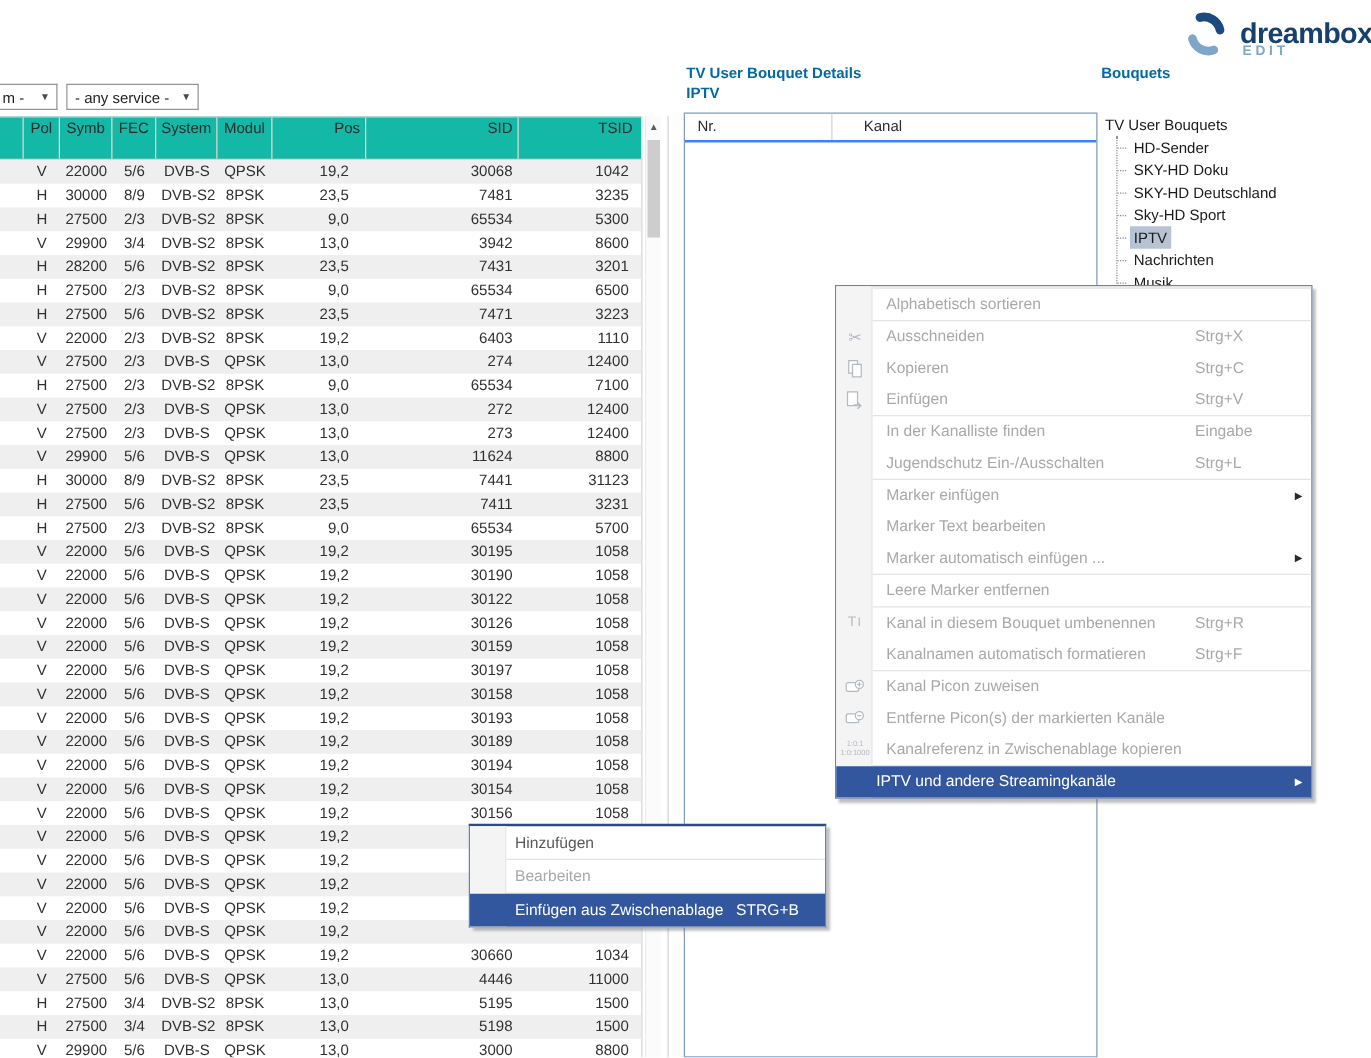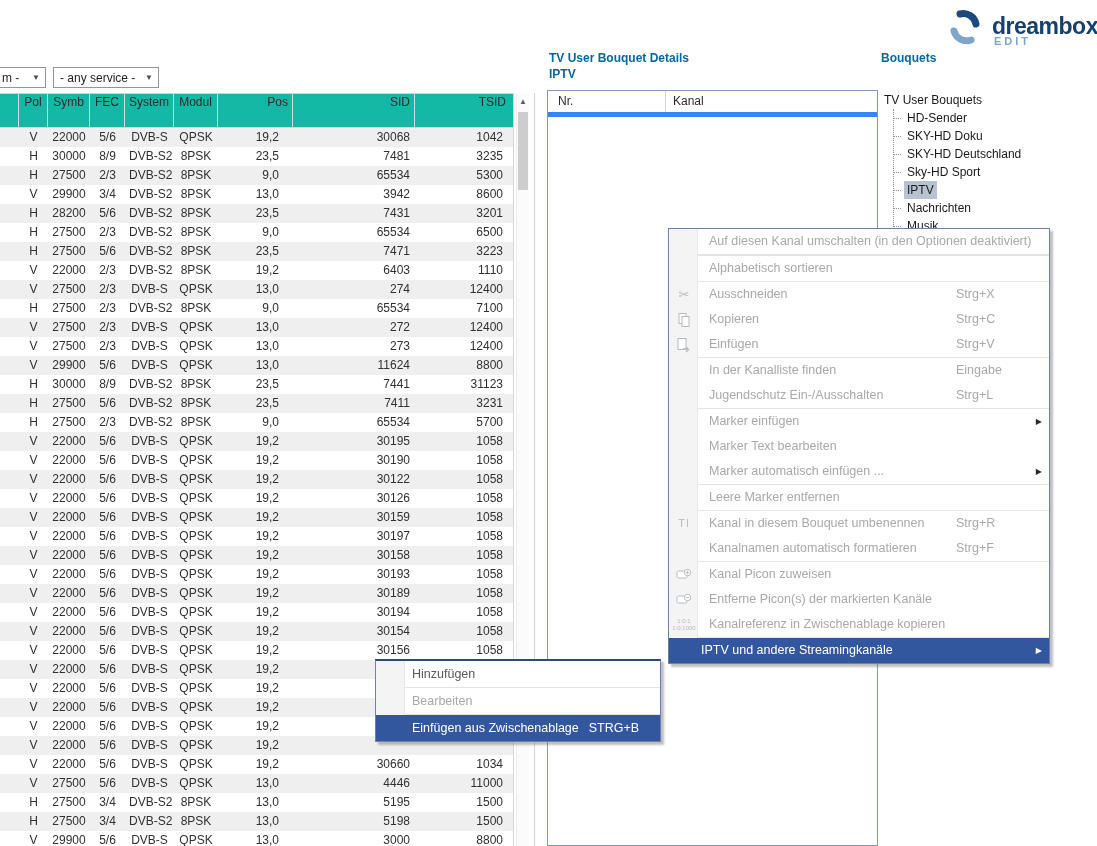--- a/index.html
+++ b/index.html
@@ -35,21 +35,21 @@
   .c.tsid{padding-right:7px;}
   .hc.tsid{padding-right:18px;}
   
   #tbl-scroll{position:absolute;left:516px;top:93px;width:13px;height:753px;background:#fbfbfb;border-left:1px solid #ededed;box-sizing:border-box;}
   #tbl-scroll .up{position:absolute;left:0;top:0;width:100%;height:17px;text-align:center;font-size:8px;color:#5f5f5f;line-height:17px;}
   #tbl-scroll .thumb{position:absolute;left:1px;top:19px;width:10px;height:78px;background:#cdcdcd;}
   #v-split{position:absolute;left:534px;top:93px;width:1px;height:753px;background:#d2d2d2;}
   
   .panel-title{position:absolute;font-weight:bold;color:#0369a1;white-space:nowrap;}
   #details-list{position:absolute;left:547px;top:90px;width:331px;height:756px;border:1px solid #7d9cc0;box-sizing:border-box;background:#fff;}
-  #details-head{display:grid;grid-template-columns:118px 1fr;height:21px;line-height:20px;border-bottom:5px solid #3b82f6;color:#2b2b2b;}
+  #details-head{display:grid;grid-template-columns:118px 1fr;height:21px;line-height:20px;border-bottom:2px solid #3b82f6;color:#2b2b2b;gap:18px;}
   #details-head .hc{padding-left:10px;border-right:1px solid #d4d4d4;box-sizing:border-box;}
   #details-head .hc:last-child{border-right:none;padding-left:7px;}
   
   #tree{position:absolute;left:884px;top:91px;width:210px;}
   .tree-root{height:18px;line-height:18px;color:#1a1a1a;white-space:nowrap;}
   .tree-kids{margin-left:9px;border-left:1px dotted #8f8f8f;}
   .tree-item{height:18px;line-height:18px;display:flex;align-items:center;white-space:nowrap;color:#1a1a1a;}
   .tree-item::before{content:"";width:7px;border-top:1px dotted #8f8f8f;margin-right:3px;flex:none;}
   .tree-item .lbl{padding:0 3px;}
   .tree-item.sel .lbl{background:#b7c3d3;}
@@ -572,21 +572,20 @@
       </div>
       <div class="tree-item">
         <span class="lbl">Musik</span>
       </div>
     </div>
 </div>
 
 <div id="main-menu" class="menu">
   <div class="gutter"></div>
   <div id="main-menu-items">
-      <div class="mi dis"><span>Auf diesen Kanal umschalten (in den Optionen deaktiviert)</span></div>
       <div class="msep"></div>
       <div class="msep"></div>
       <div class="mi dis"><span>Alphabetisch sortieren</span></div>
       <div class="msep"></div>
       <div class="mi dis"><span class="ico">✂</span><span>Ausschneiden</span><span class="sc">Strg+X</span></div>
       <div class="mi dis"><span class="ico">
           <svg width="15" height="16" viewBox="0 0 15 16">
             <rect x="2" y="1.5" width="7" height="10" fill="#fff" stroke="#b4bac2"></rect>
             <rect x="5" y="4.5" width="7" height="10" fill="#fff" stroke="#b4bac2"></rect>
           </svg>

